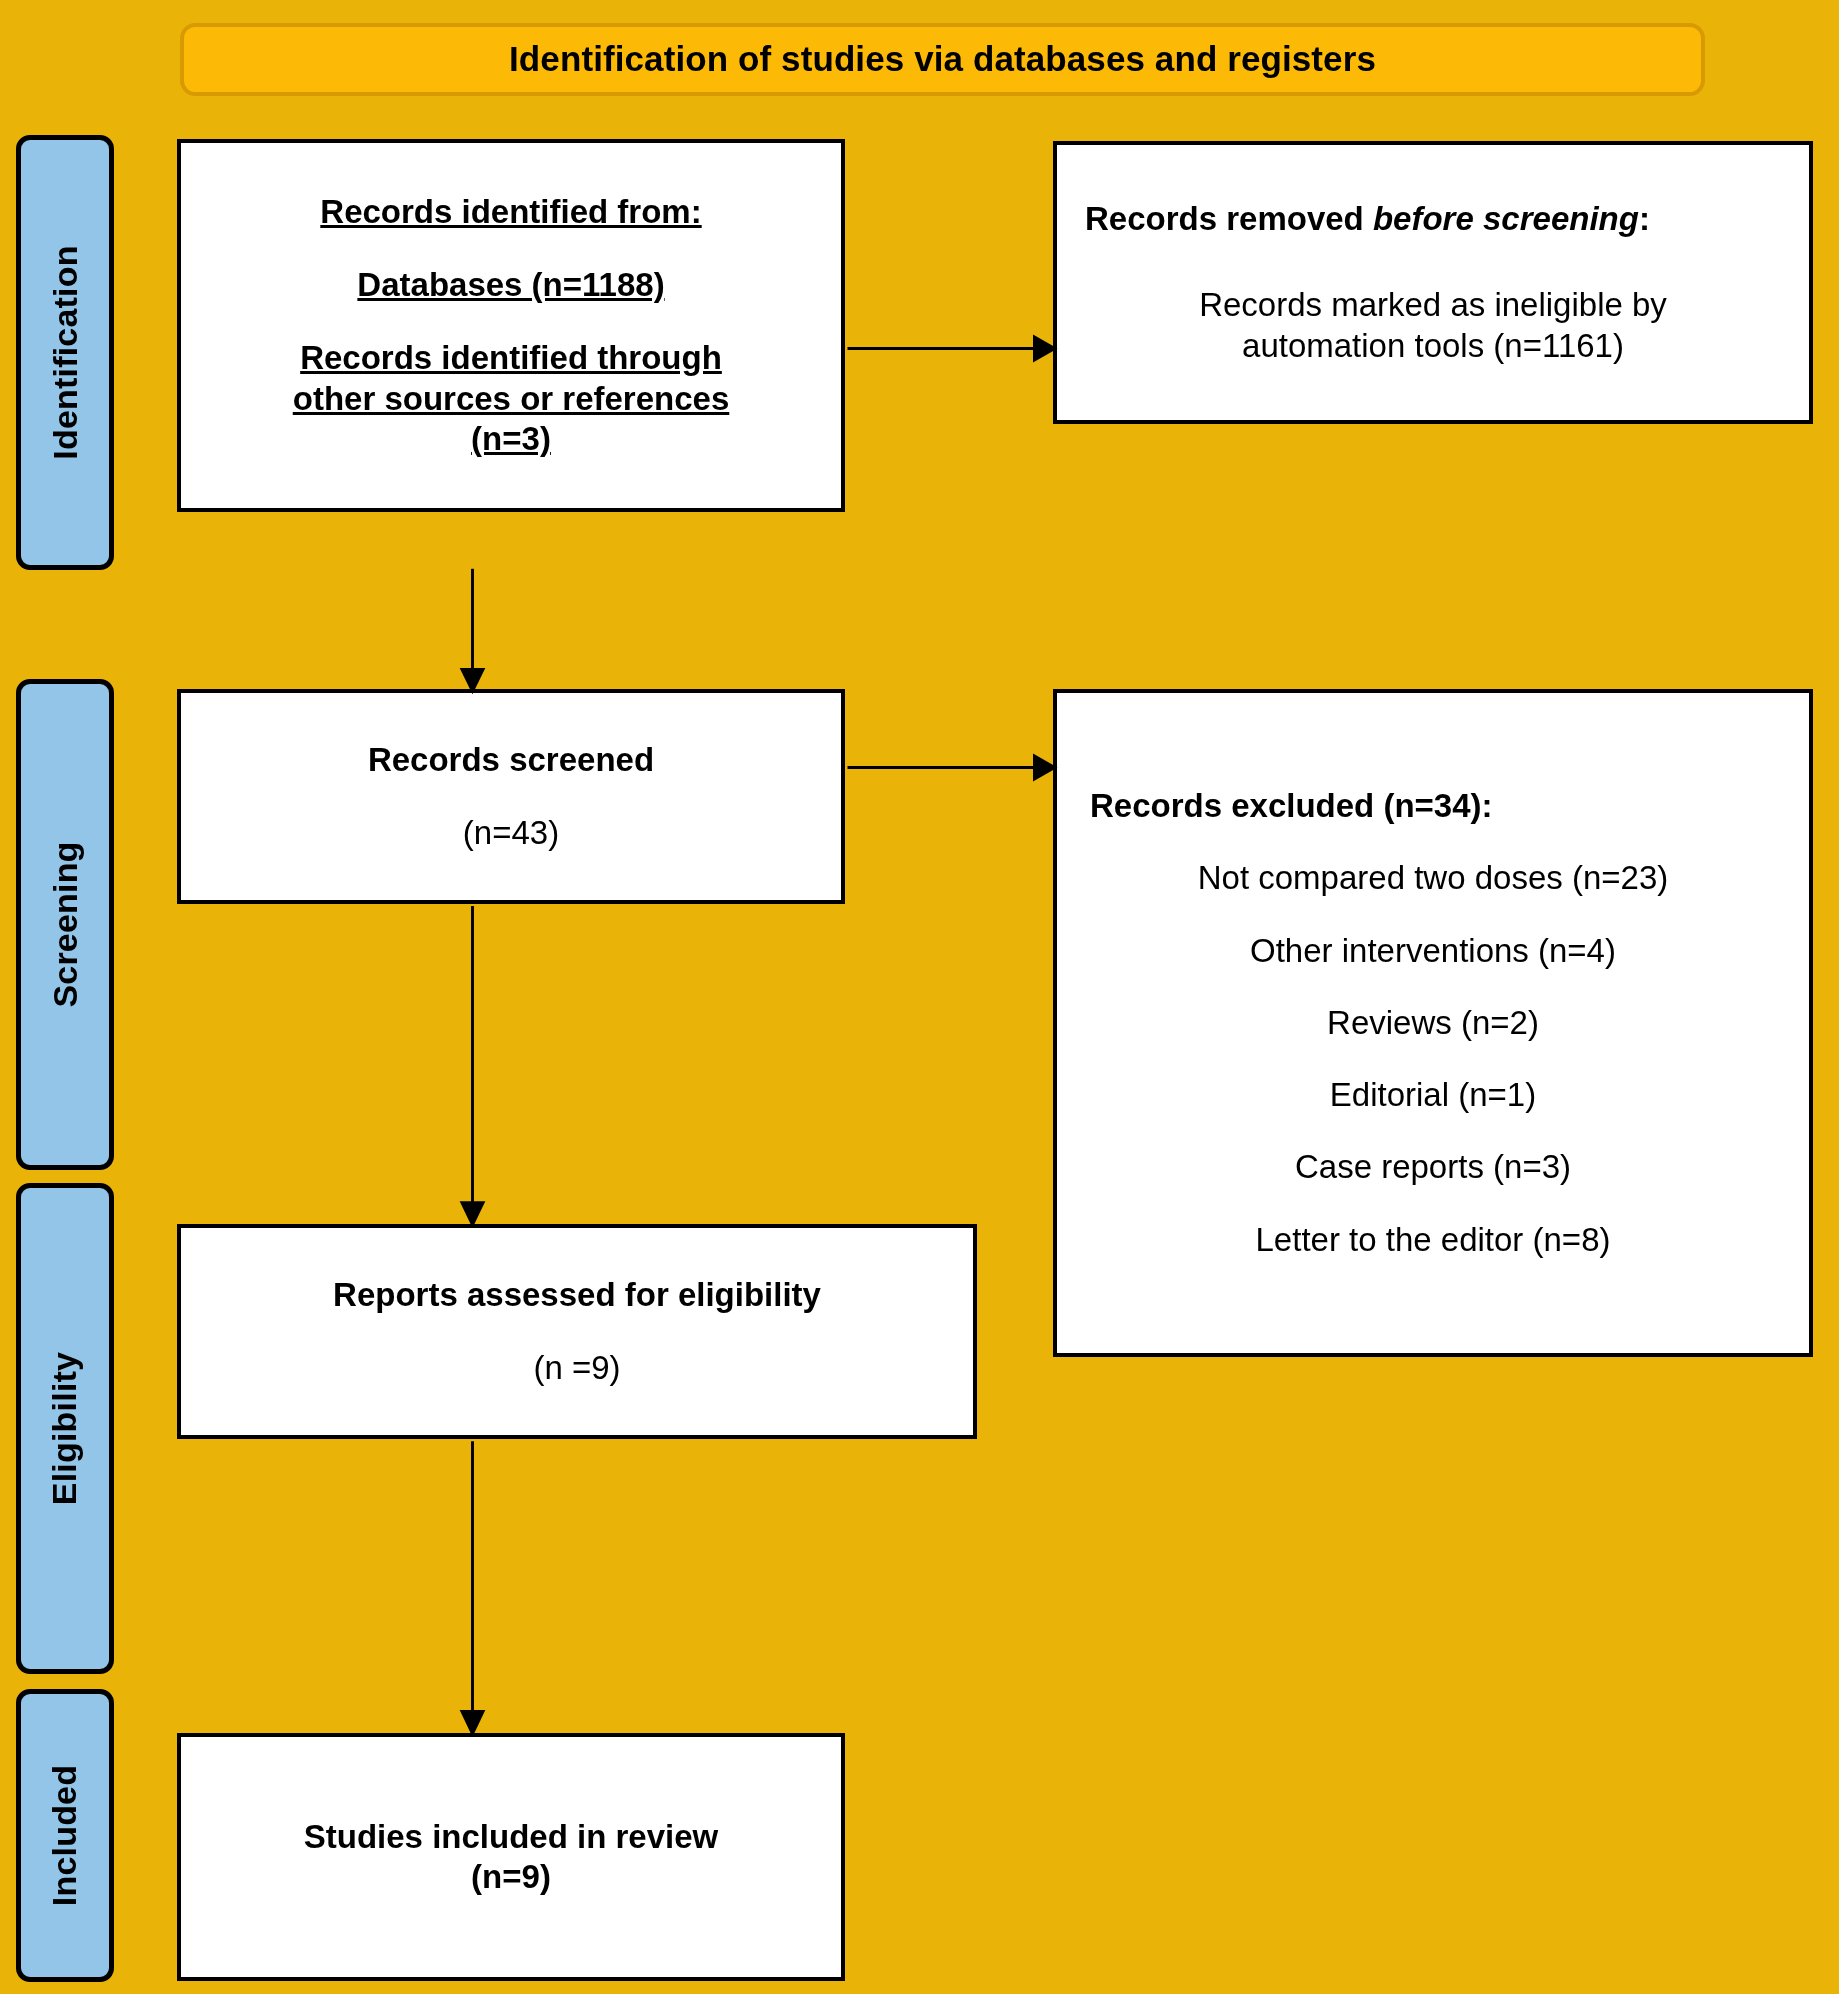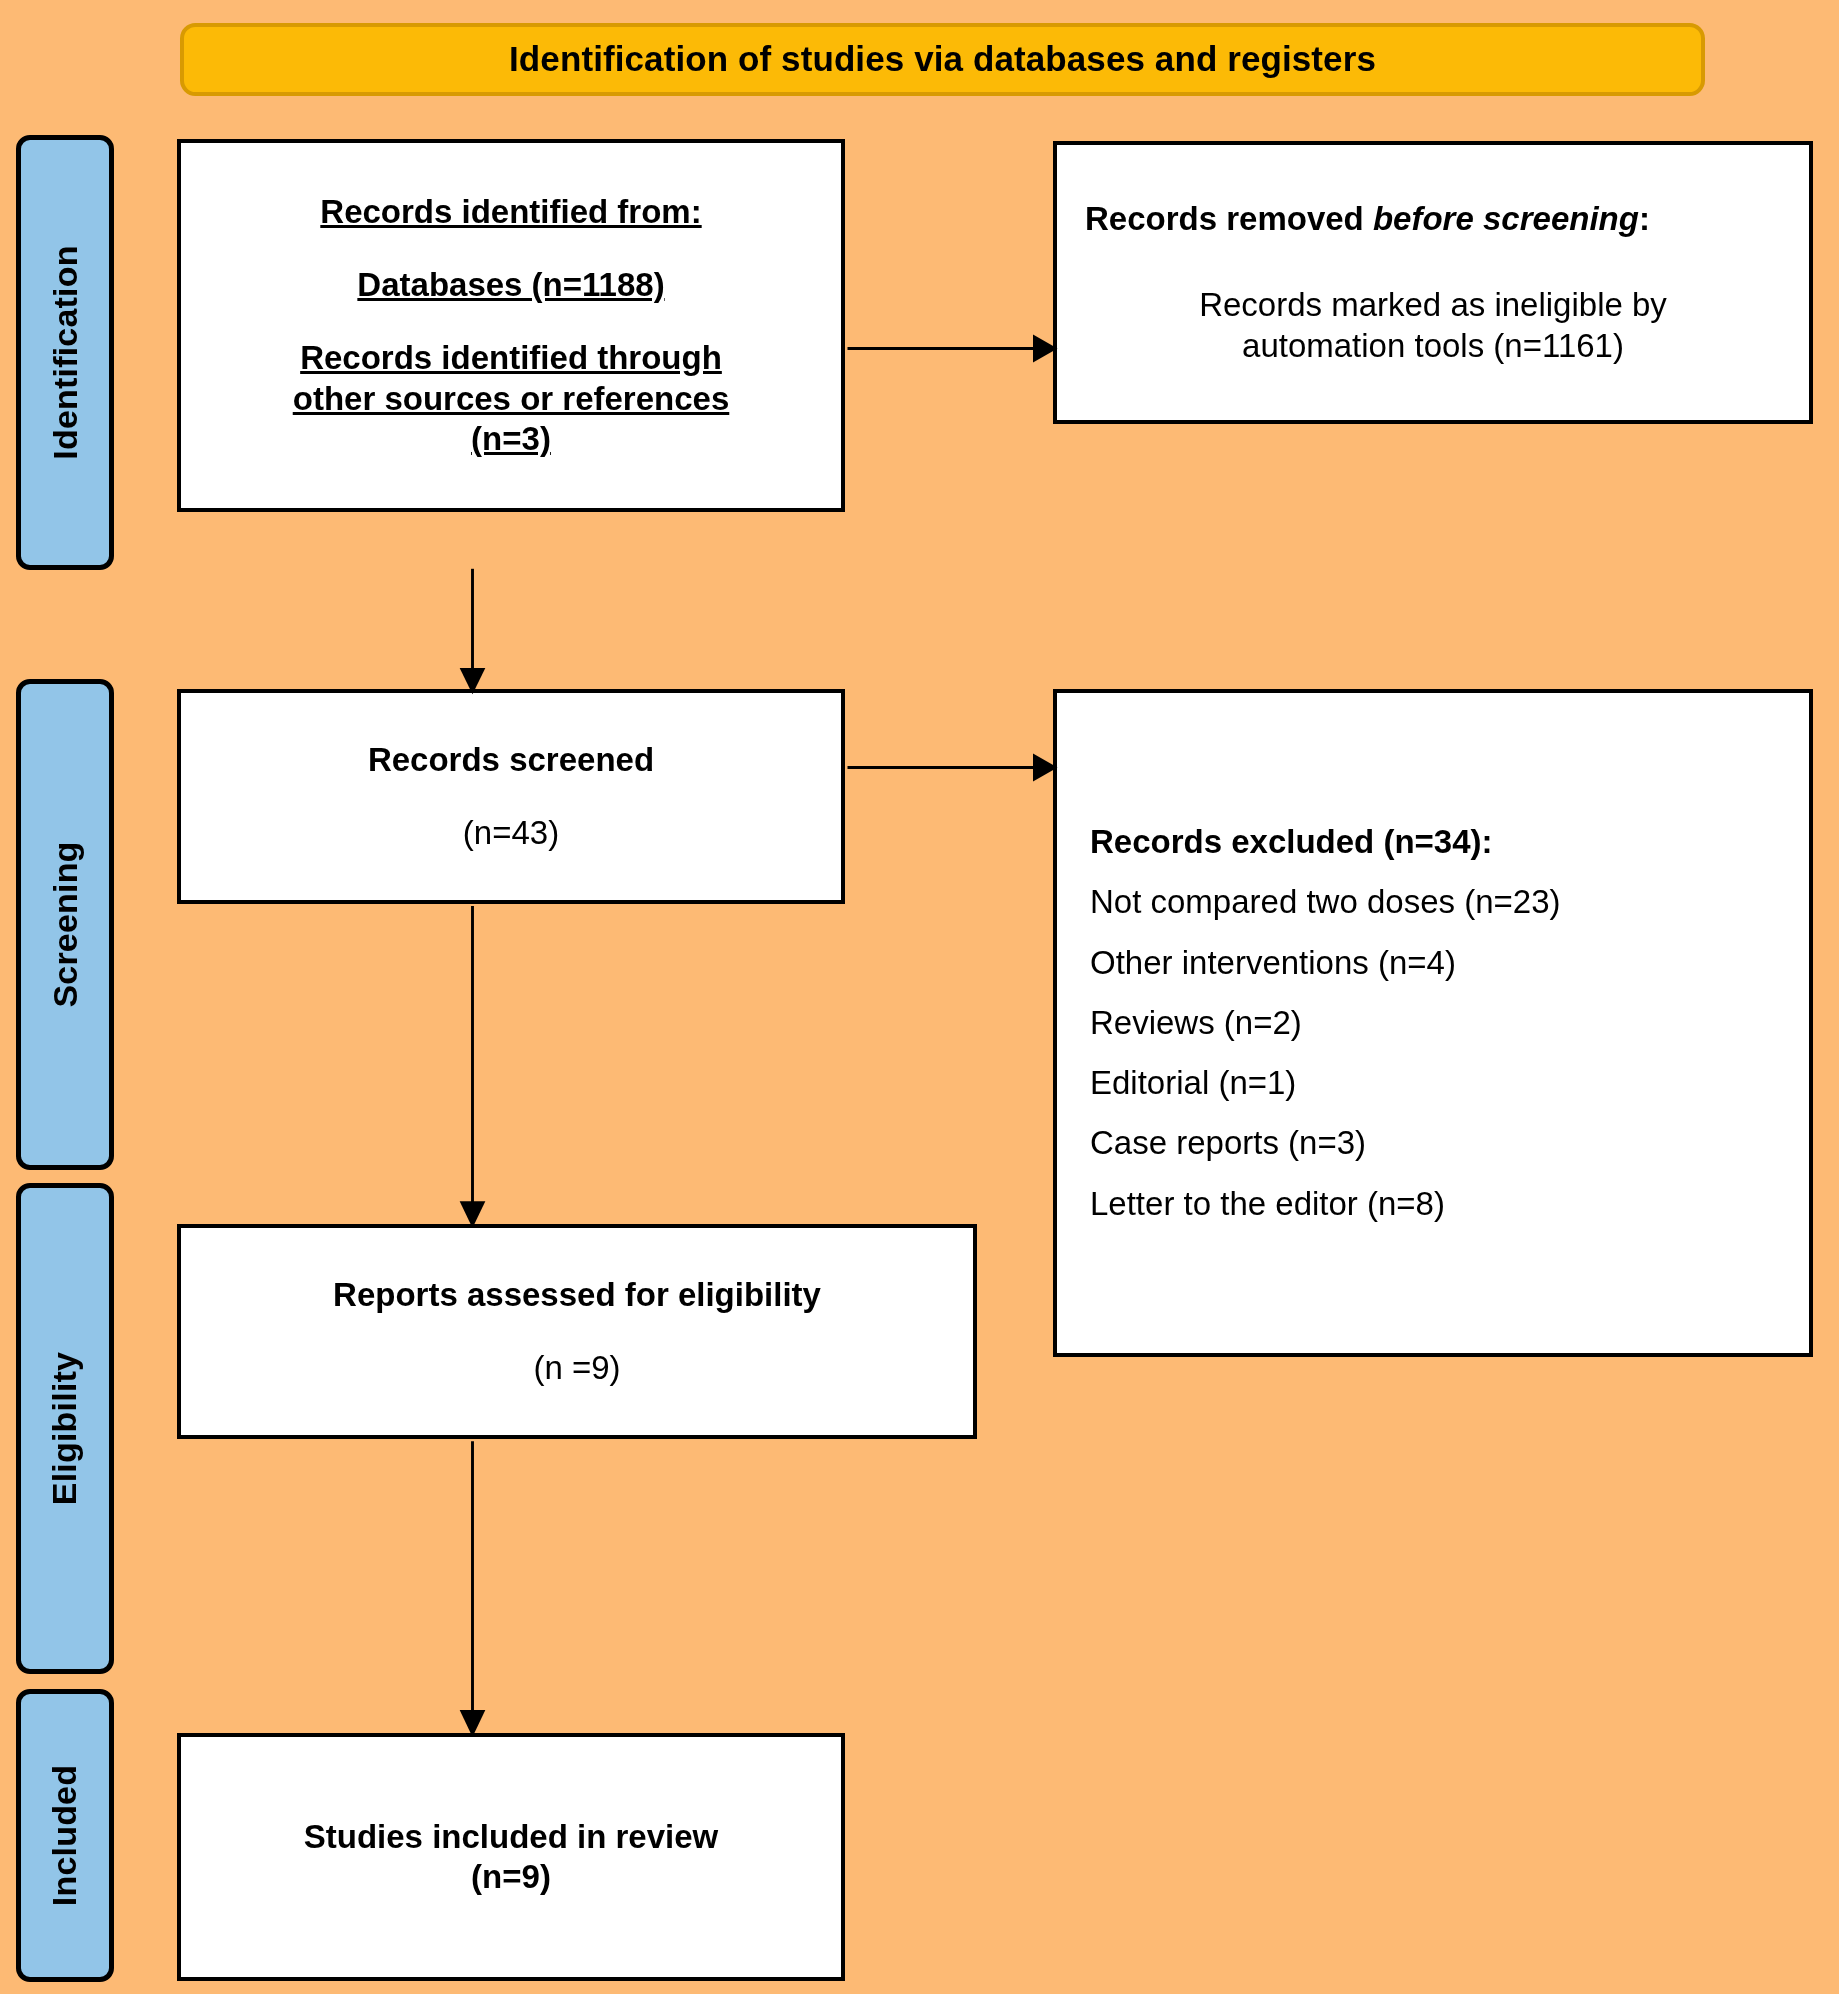--- a/index.html
+++ b/index.html
@@ -9,21 +9,21 @@
   }
   body {
     font-family: "Liberation Sans", sans-serif;
     color: #000000;
   }
 
   #page {
     position: relative;
     width: 1839px;
     height: 1995px;
-    background: #fdba74;
+    background: #eab308;
     overflow: hidden;
   }
 
   
   .banner {
     position: absolute;
     left: 180px;
     top: 22.5px;
     width: 1525px;
     height: 73px;
@@ -115,21 +115,21 @@
   #box-assessed {
     left: 177px; top: 1224px; width: 800px; height: 215px;
     padding: 0 24px;
   }
   #box-included {
     left: 177px; top: 1733px; width: 668px; height: 248px;
     padding: 0 24px;
   }
 
   .excluded-list .line { margin: 0; }
-  .excluded-list .ex-item { margin-top: 20px; }
+  .excluded-list .ex-item { margin-top: 32px; text-align: center; }
 
   
   .arrow {
     position: absolute;
     pointer-events: none;
   }
   .arrow svg { display: block; overflow: visible; }
 
   #arrow-id-to-removed { left: 846px; top: 331px;  width: 213px; height: 35px; }
   #arrow-id-to-screened{ left: 455px;  top: 568px;  width: 35px;  height: 127px; }

